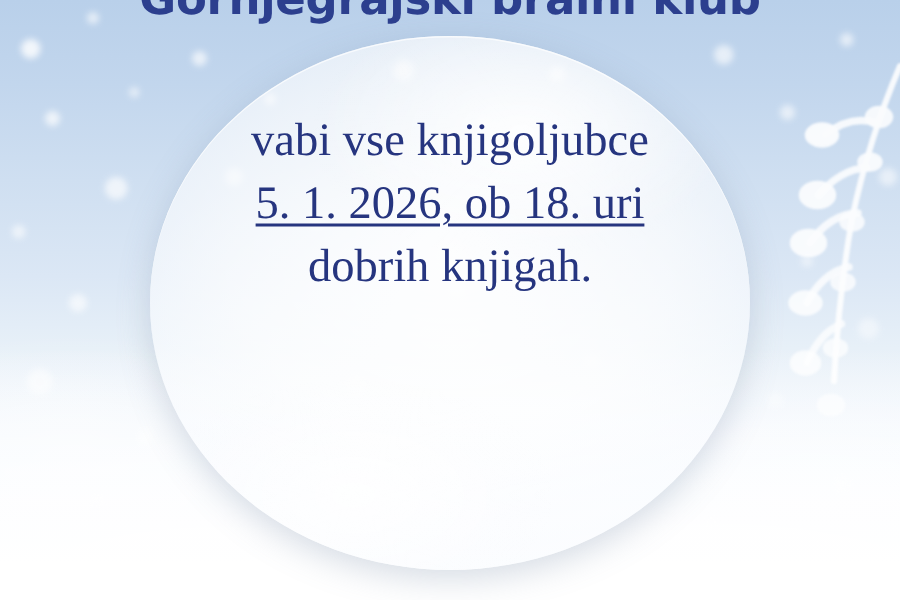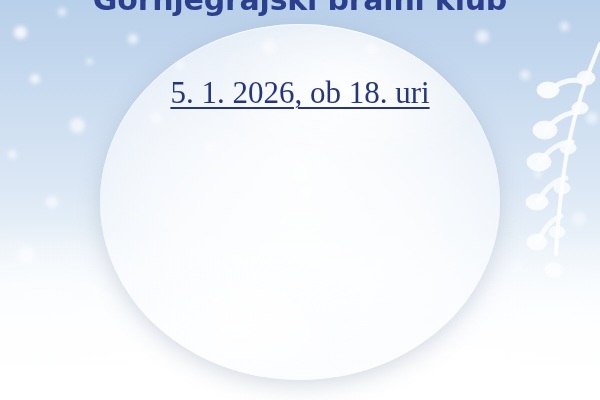--- a/index.html
+++ b/index.html
@@ -207,16 +207,18 @@
       <ellipse cx="58" cy="232" rx="9" ry="7" opacity=".66"></ellipse>
     </g>
   </svg>
 
   <div class="disc"></div>
   <div class="disc-sheen"></div>
 
   <div class="title">Gornjegrajski bralni klub</div>
 
   <div class="body-copy">
+    <span class="ln">vabi vse knjigoljubce</span>
     <span class="ln em">5. 1. 2026, ob 18. uri</span>
+    <span class="ln">dobrih knjigah.</span>
   </div>
 
 </div>
 
 </body></html>

